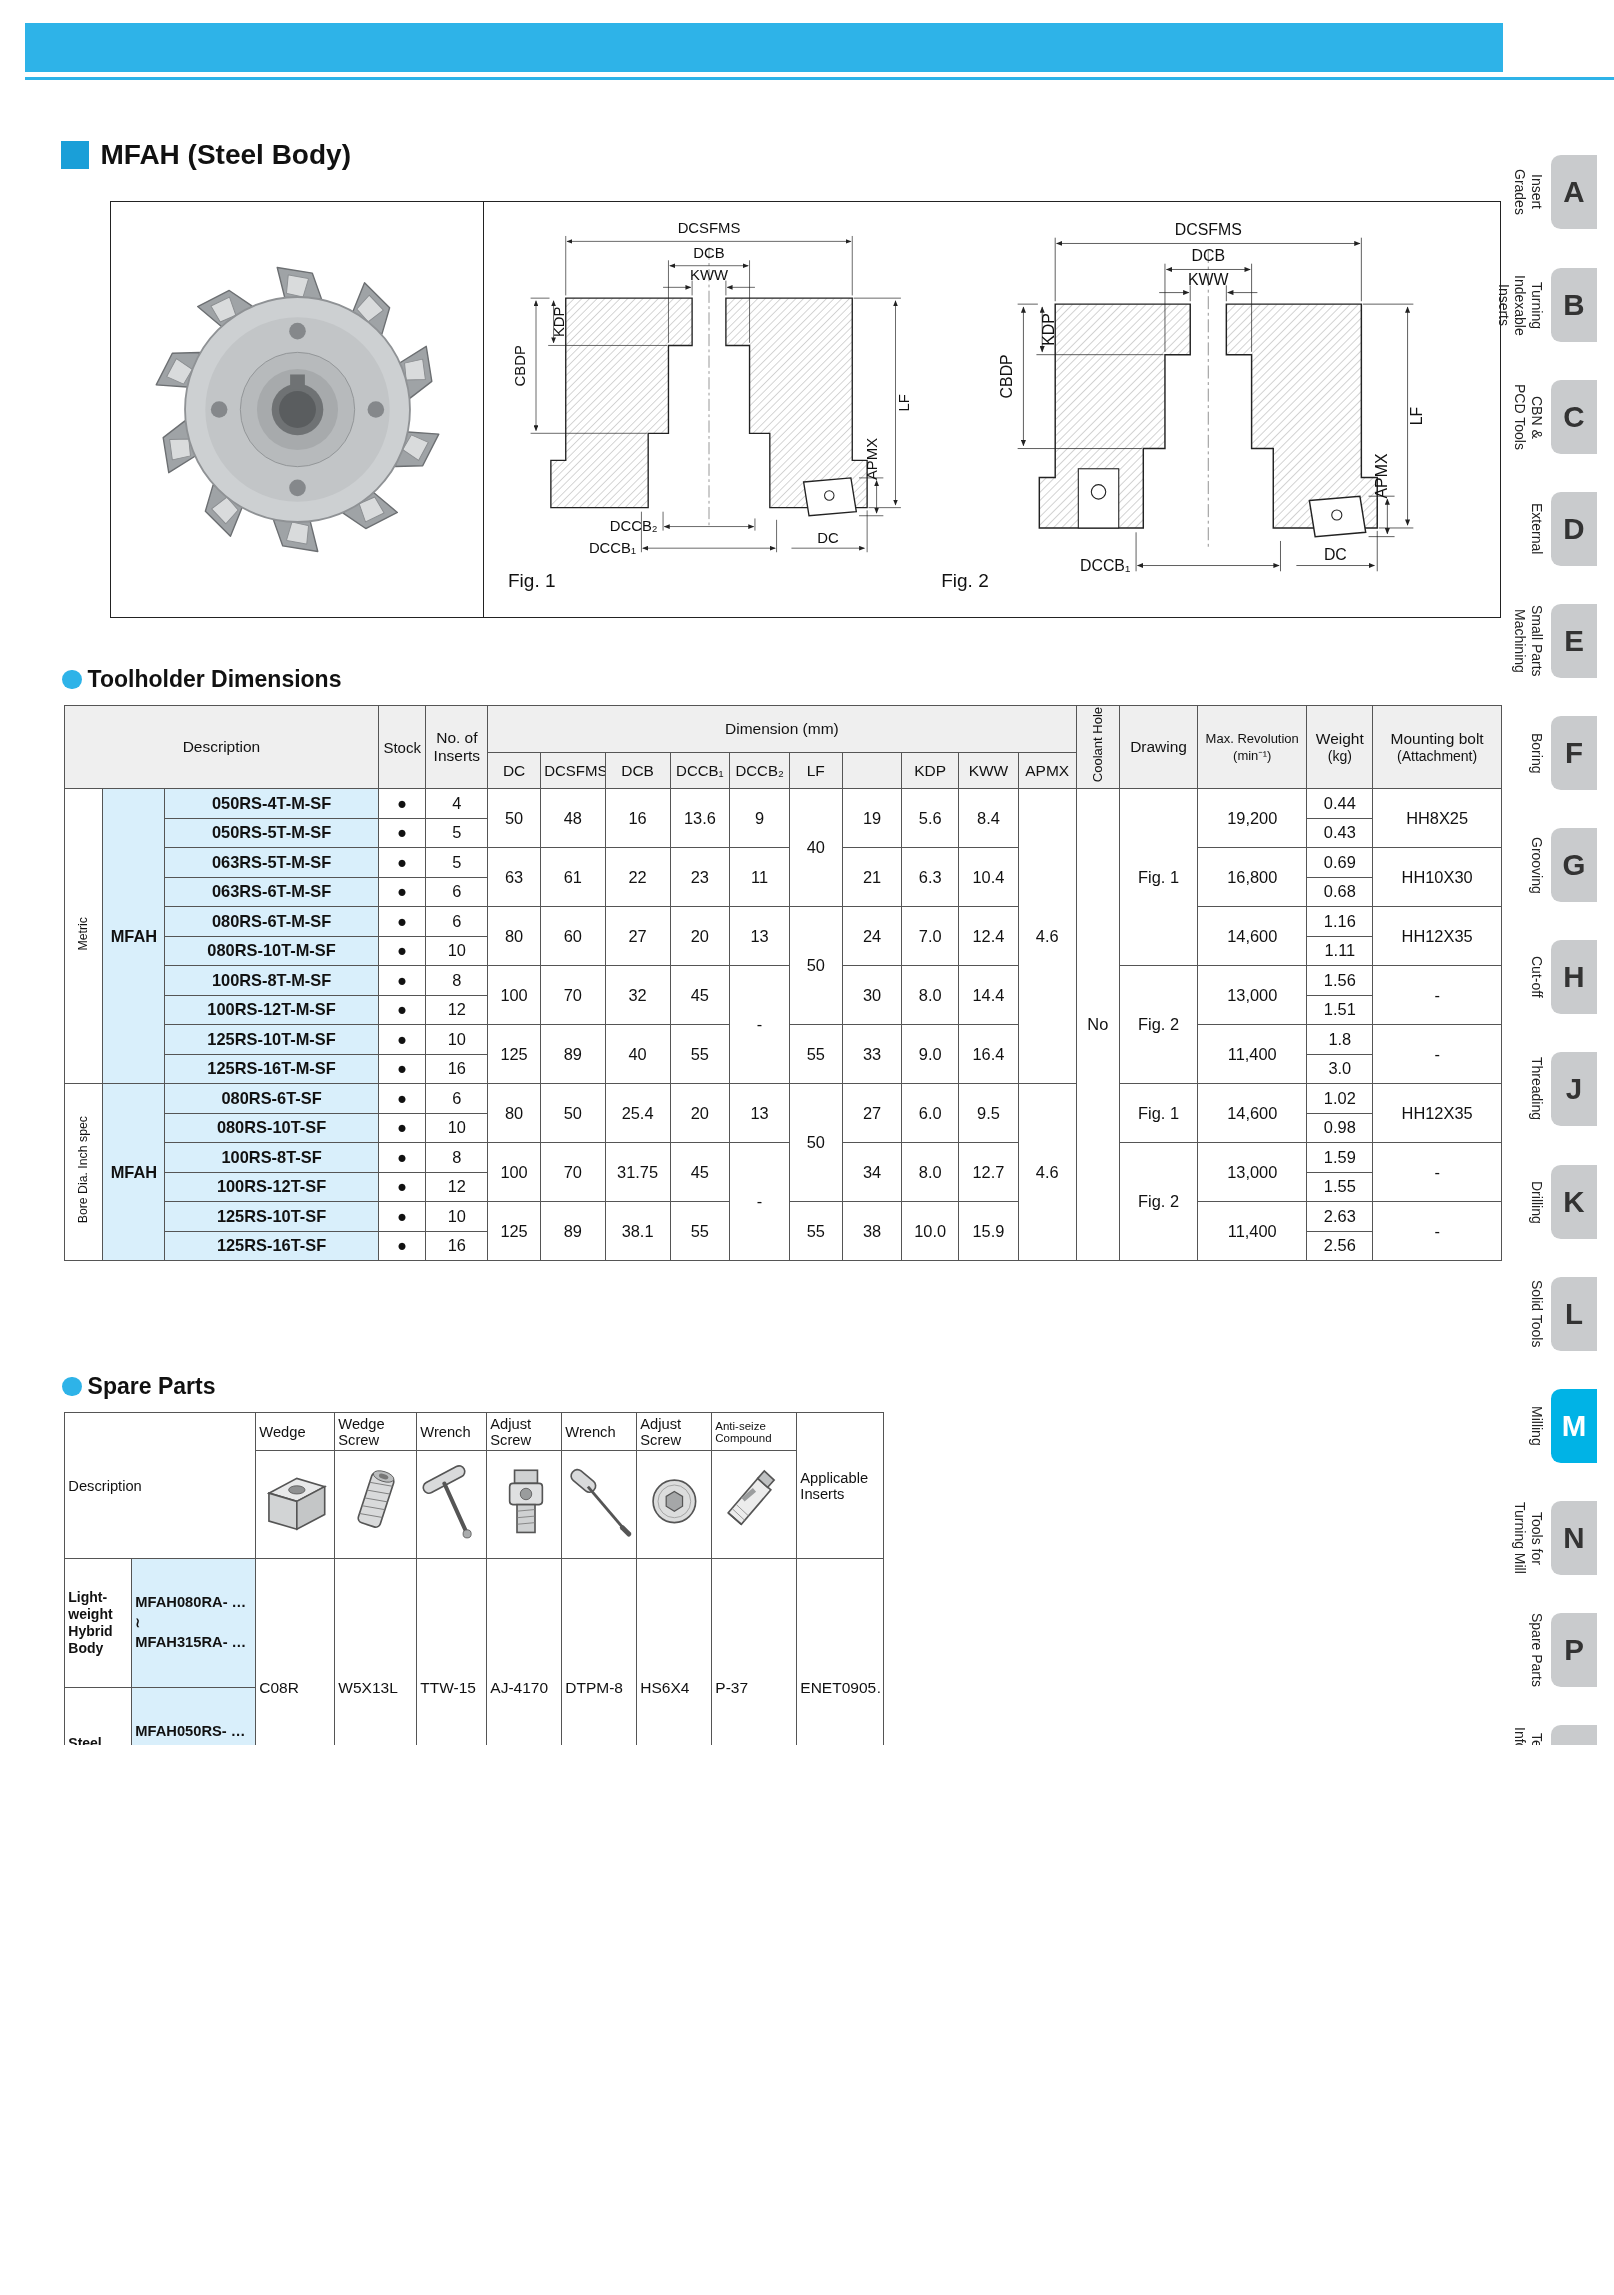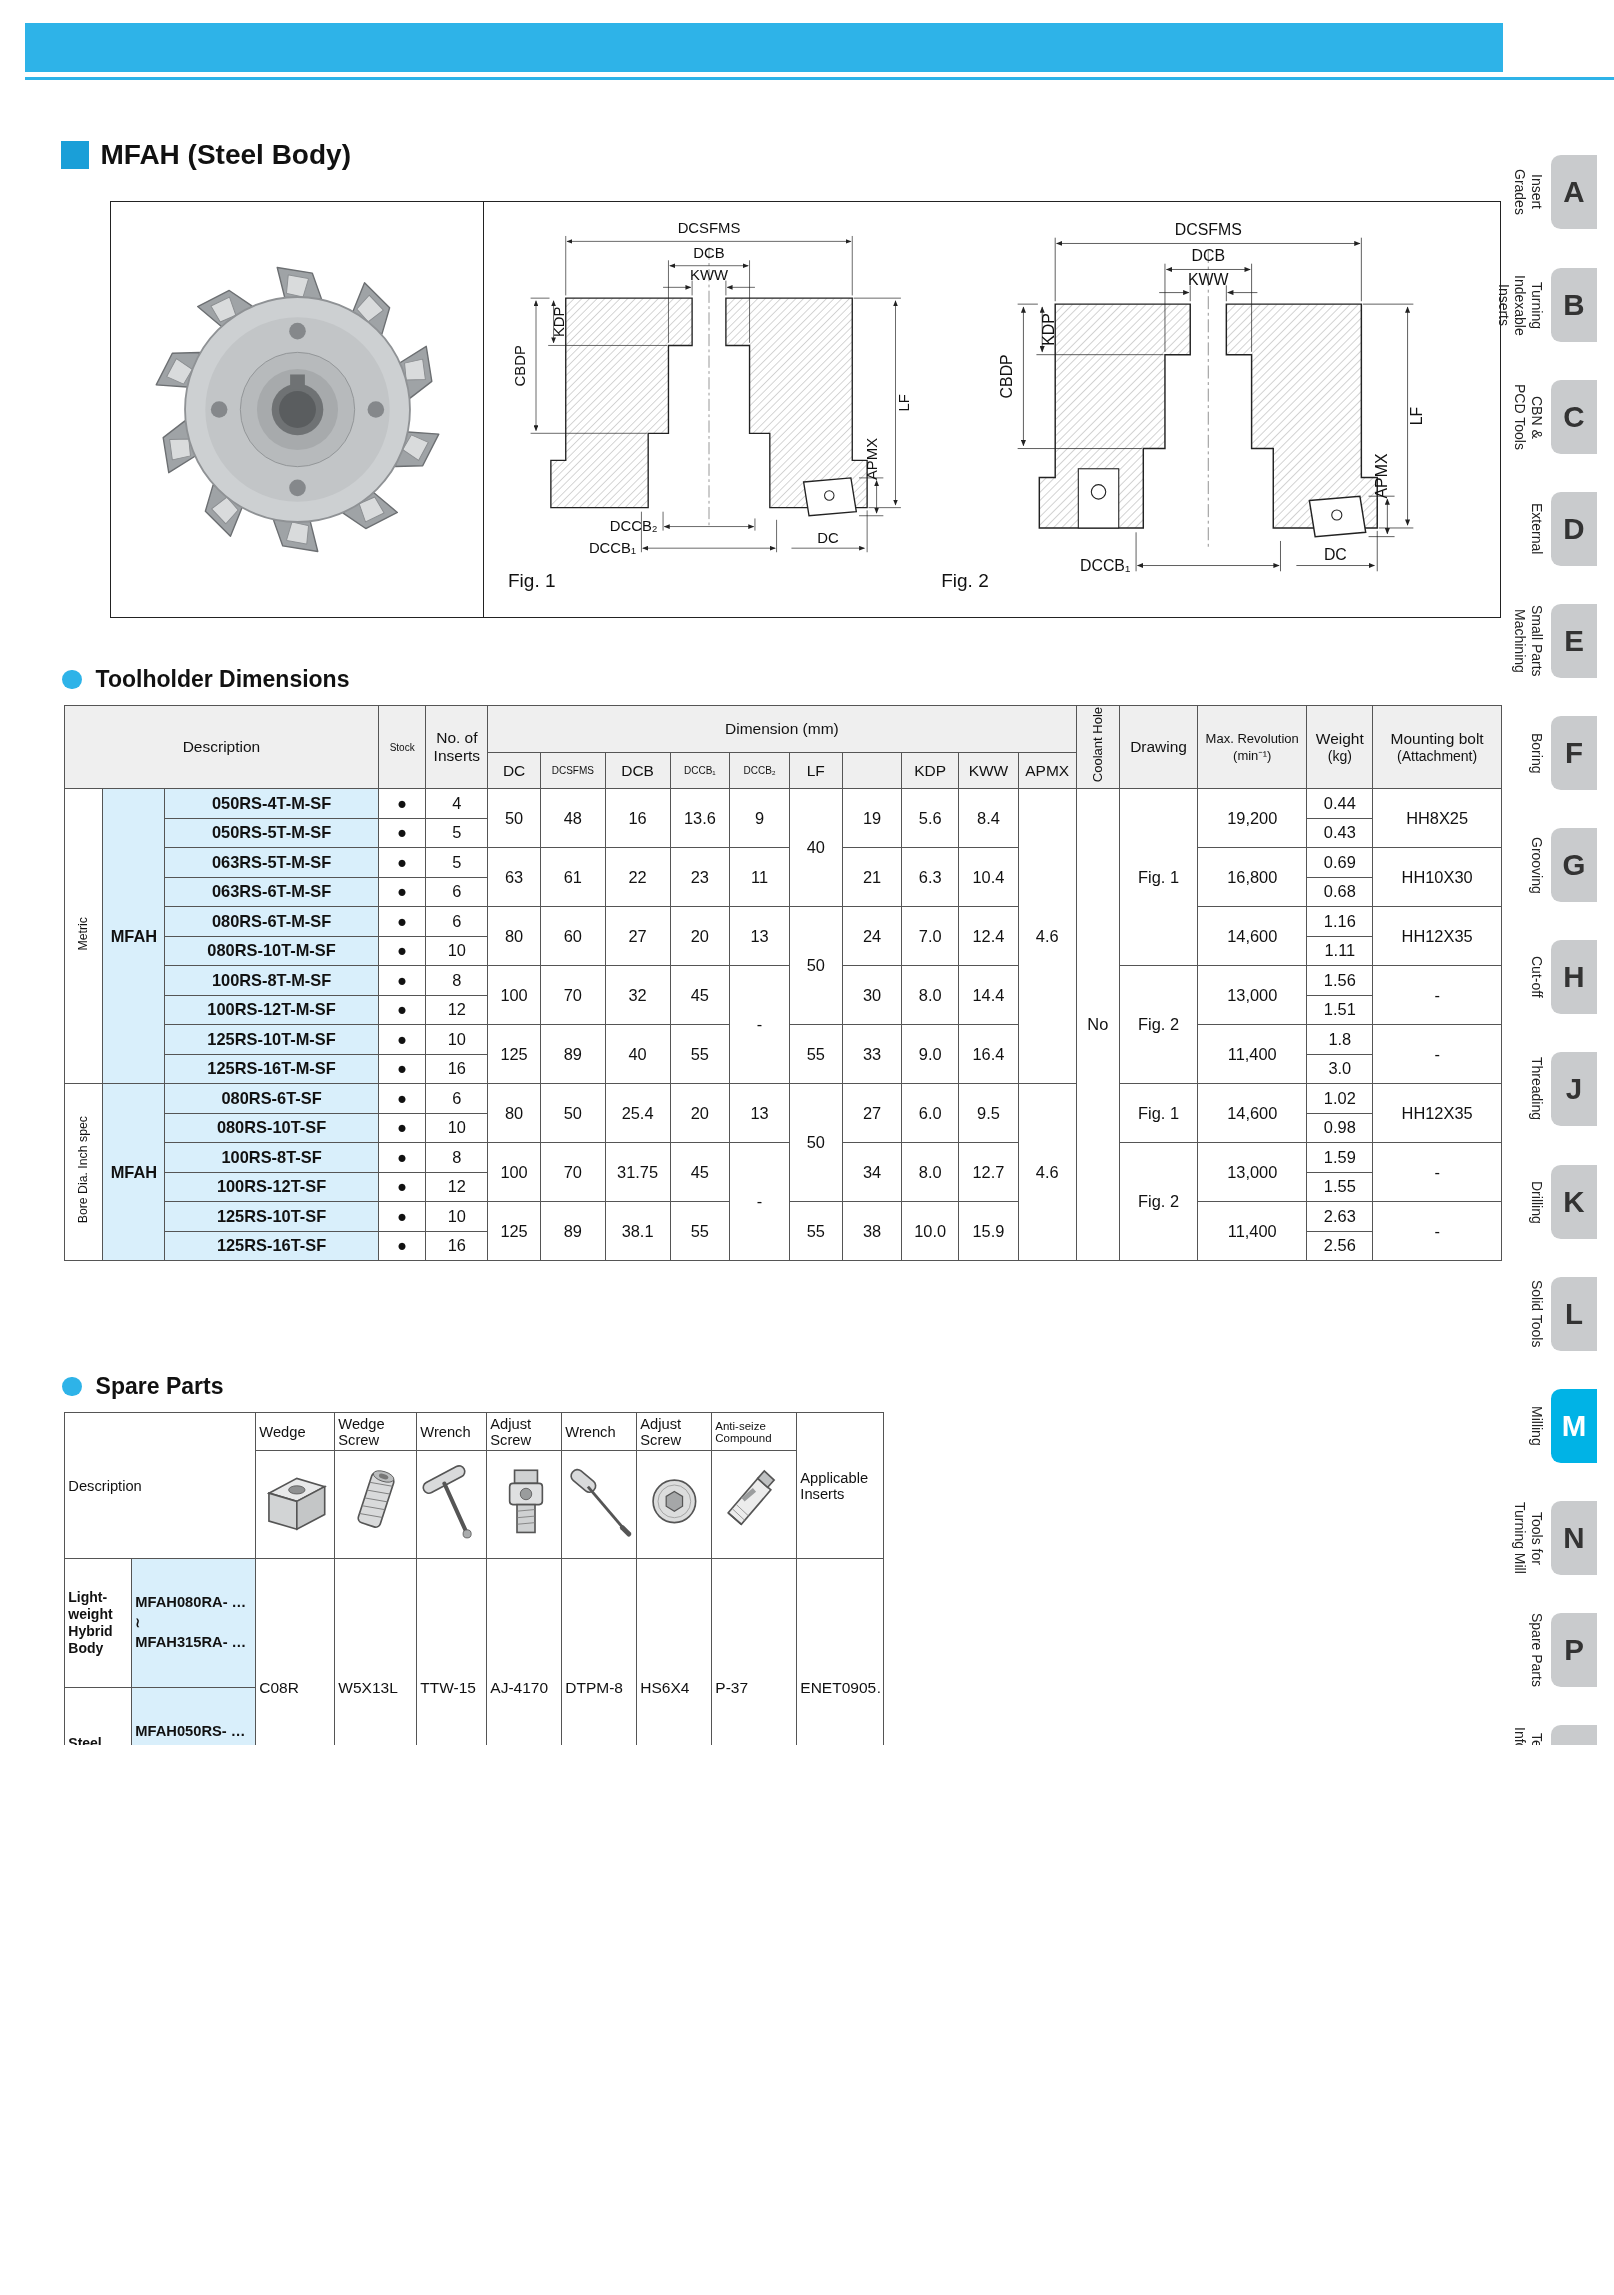--- a/index.html
+++ b/index.html
@@ -21,36 +21,36 @@
                 display:flex; align-items:center; justify-content:center; }
   .fig-area   { position:absolute; top:0; height:100%; }
   .fig1       { left:374px; width:448px; }
   .fig2       { left:822px; width:565px; }
   .fig-area svg { display:block; margin:8.2px auto 0; }
   .fig-label  { position:absolute; left:23px; bottom:24.6px; font-size:19px; }
   .fig2 .fig-label { left:8.2px; }
   .fig-area text { fill:#111; font-size:22px; font-family:"Liberation Sans",sans-serif; }
 
   
-  .sec-head  { position:absolute; left:62px; display:flex; align-items:center; gap:14px; }
+  .sec-head  { position:absolute; left:62px; display:flex; align-items:center; gap:6px; }
   .th-head   { top:666px; }
   .sp-head   { top:1373px; }
   .dot       { width:19.6px; height:19.6px; border-radius:50%; background:#2eb3e8; }
   .sec-title { font-size:23px; font-weight:bold; }
 
   
   .th-table { position:absolute; left:64px; top:705px; border-collapse:collapse; table-layout:fixed;
               width:1438px; font-size:16.4px; border:1.6px solid #222; }
   .th-table th, .th-table td { border:0.8px solid #555; padding:0 3.3px; text-align:center; vertical-align:middle; overflow:hidden; }
   .th-table thead tr.h1 { height:47px; }
   .th-table thead tr.h2 { height:36px; }
   .th-table tbody tr { height:29.5px; }
   .hd { background:#efefef; font-weight:normal; font-size:15.5px; }
   .hd .u { font-size:14px; }
-  .hd-sm { font-size:10px; }
+  .hd-sm { font-size:15px; }
   .hd-mr { font-size:13px; }
   .model { text-align:left; font-weight:bold; padding-left:8.2px; background:#d9effb; }
   .brand { background:#d9effb; font-weight:bold; vertical-align:top; padding-top:4.1px; }
   .vtext { writing-mode:vertical-rl; transform:rotate(180deg); display:inline-block; line-height:1.05; }
   .grp .vtext { font-size:12.3px; }
   .cool .vtext { font-size:13px; }
 
   
   .sp-table { position:absolute; left:64px; top:1412px; border-collapse:collapse; table-layout:fixed;
               width:820px; font-size:15.5px; border:1.6px solid #222; }

